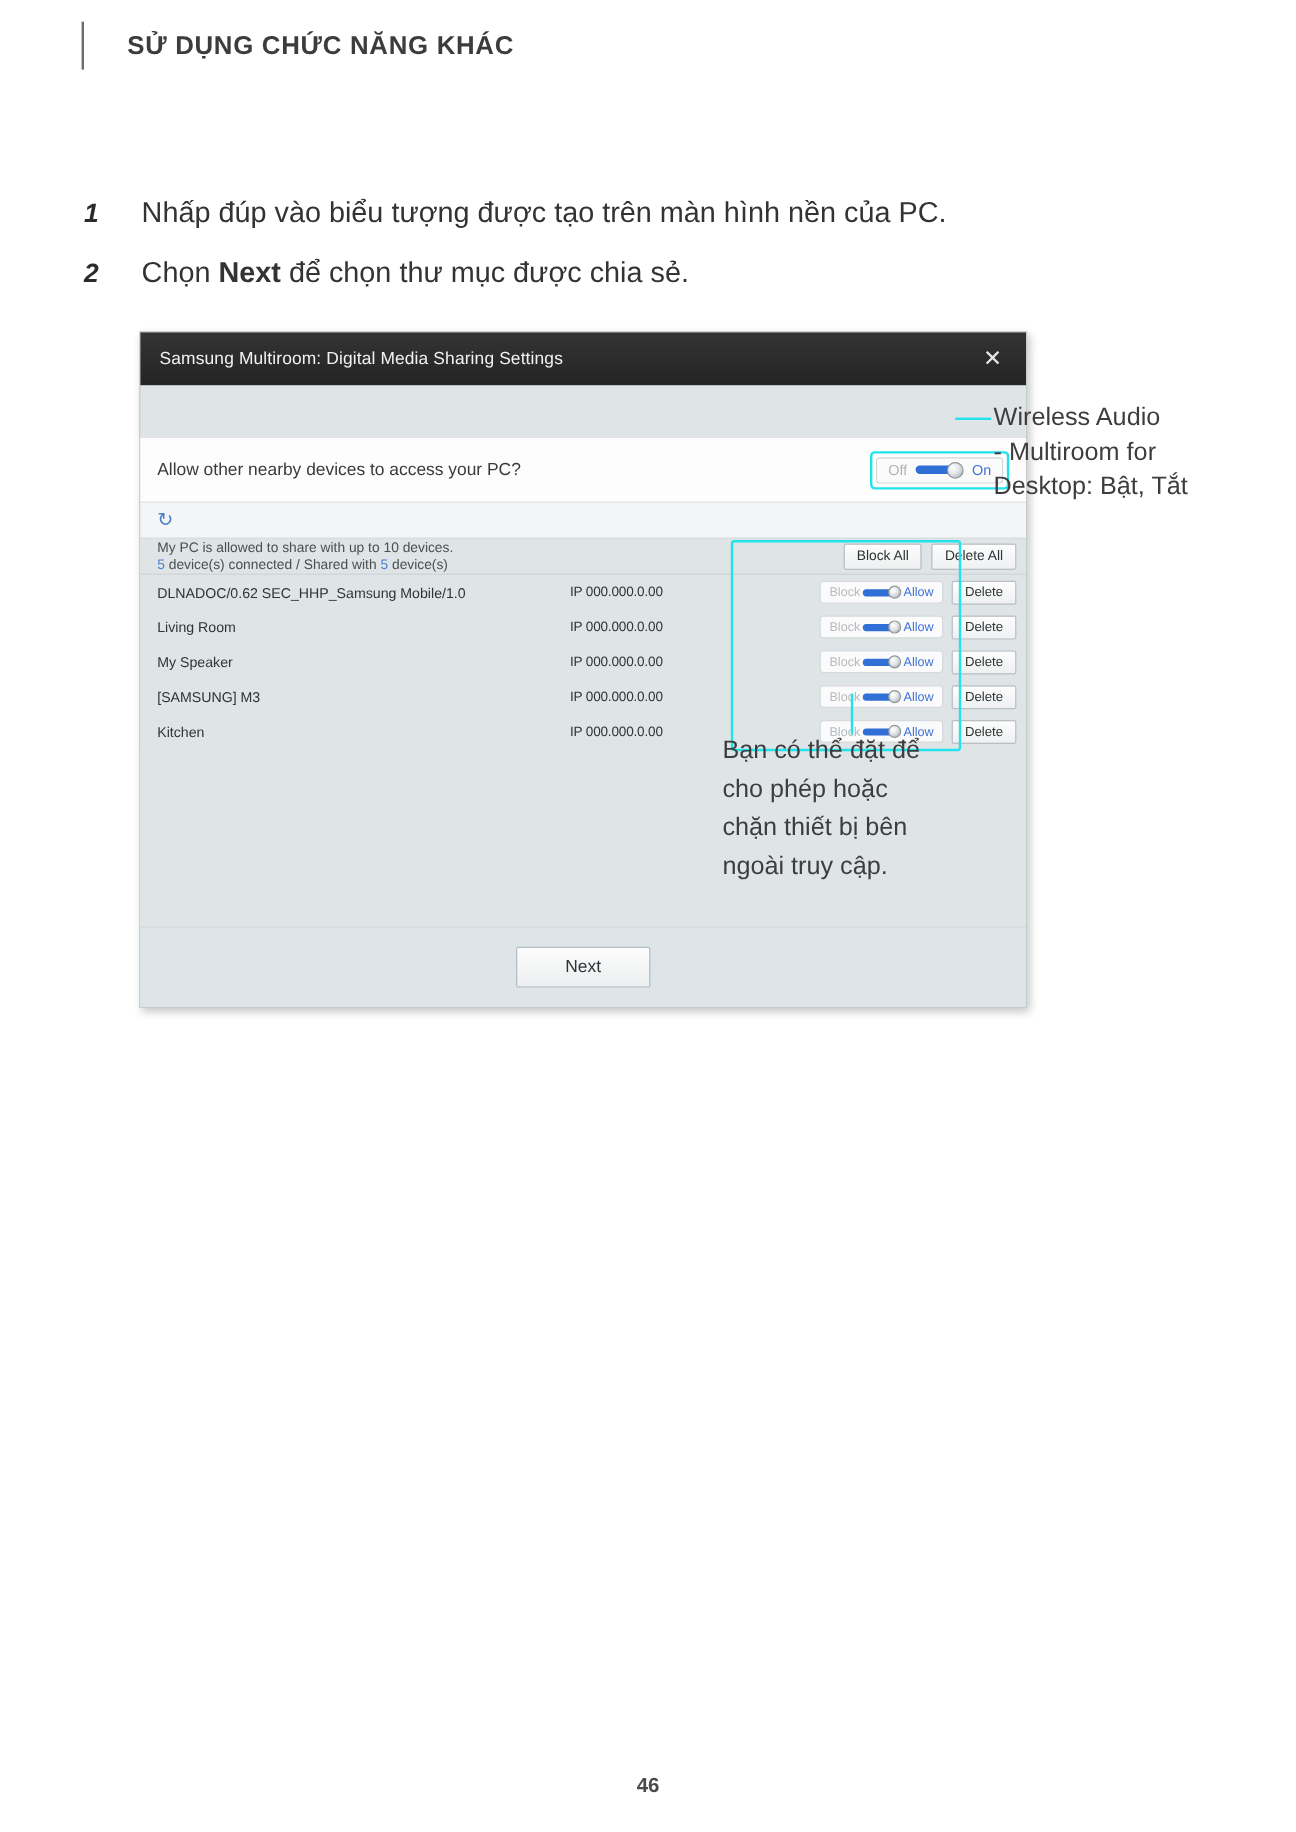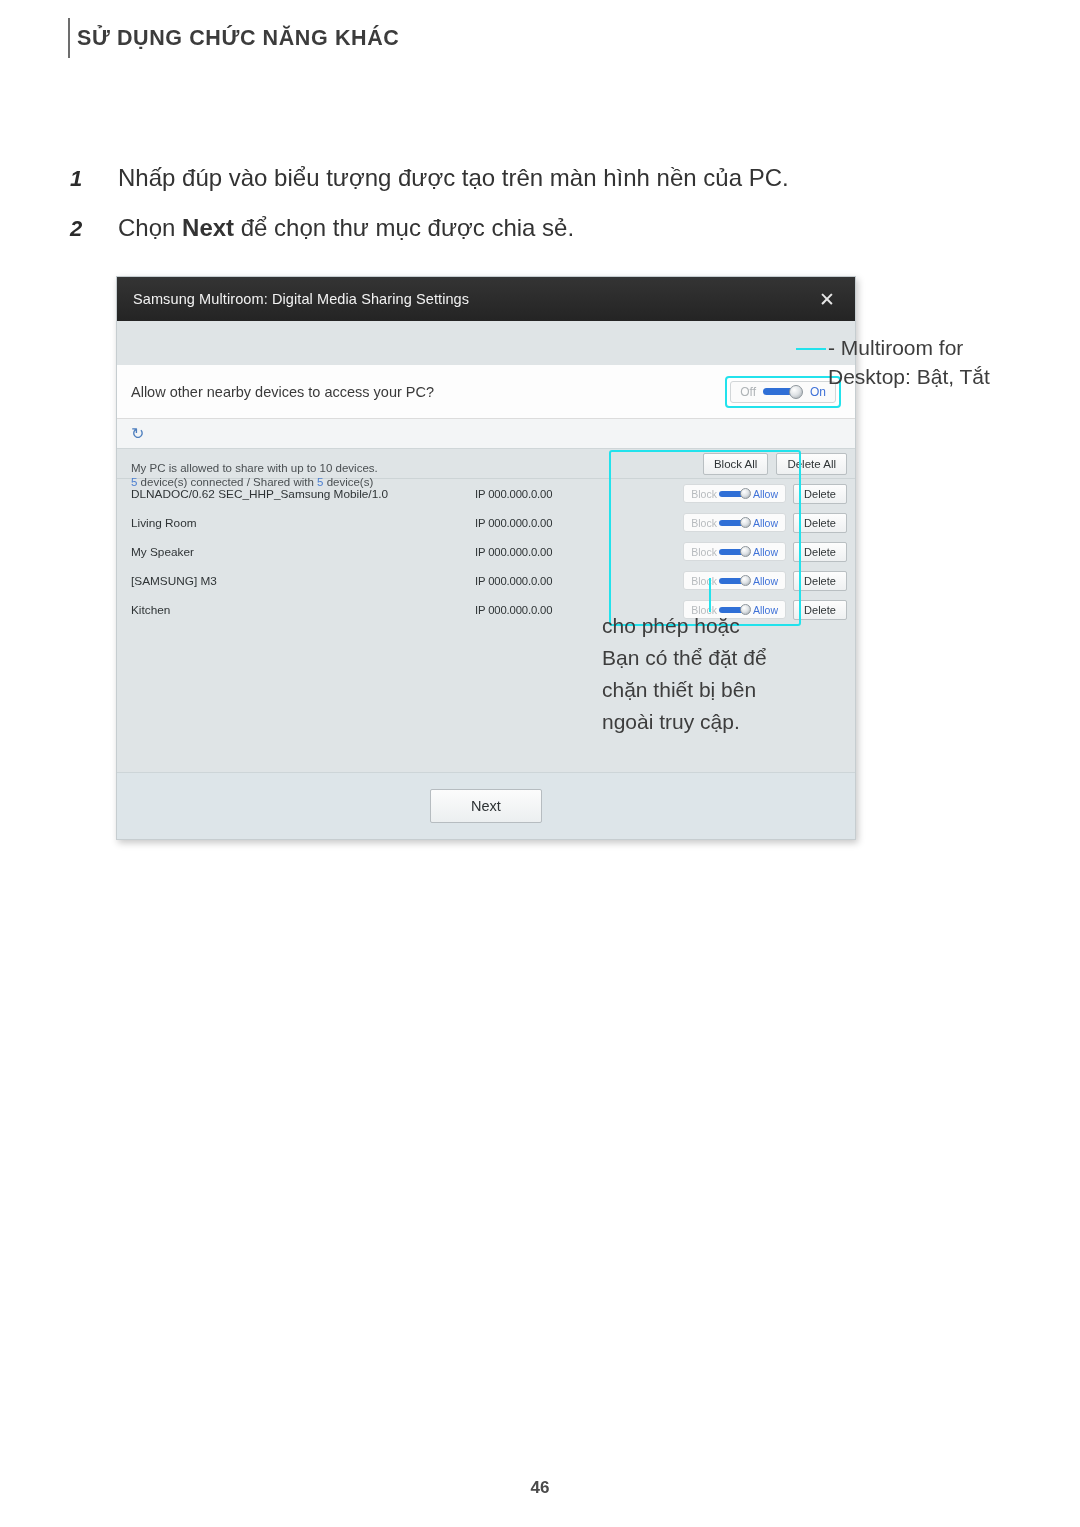--- a/index.html
+++ b/index.html
@@ -16,21 +16,21 @@
     overflow: hidden;
   }
 
   
   .page-header {
     position: absolute;
     left: 68px;
     top: 18px;
     display: flex;
     align-items: center;
-    gap: 7px;
+    gap: 36px;
   }
   .header-rule {
     width: 2px;
     height: 40px;
     background: #6d6d6d;
   }
   .header-title {
     font-size: 21.5px;
     font-weight: bold;
     letter-spacing: 0.6px;
@@ -183,21 +183,21 @@
   
   .dialog-body {
     position: relative;
     background: #dfe4e6;
     padding-bottom: 0;
   }
 
   .info-row {
     position: relative;
     height: 30px;
-    padding: 13px 0 0 14px;
+    padding: 2px 0 0 14px;
     box-sizing: border-box;
     border-bottom: 1px solid #cdd4d6;
     background: #dfe4e6;
   }
   .info-l1 {
     font-size: 11.5px;
     color: #4a4f52;
     line-height: 13px;
   }
   .info-l2 {
@@ -526,24 +526,25 @@
   <div class="dialog-footer">
     <div class="next-btn">Next</div>
   </div>
 </div>
 
 <div class="callout-line-h" style="left:796px; top:348px; width:30px;"></div>
 
 <div class="callout-line-v" style="left:709px; top:578px; width:2px; height:34px;"></div>
 
 <div class="callout-text-right">
+  <div>Wireless Audio</div>
   <div>- Multiroom for</div>
   <div>Desktop: Bật, Tắt</div>
 </div>
 
 <div class="callout-text-inner">
+  <div>Bạn có thể đặt để</div>
   <div>cho phép hoặc</div>
-  <div>Bạn có thể đặt để</div>
   <div>chặn thiết bị bên</div>
   <div>ngoài truy cập.</div>
 </div>
 
 <div class="page-number">46</div>
 
 </body></html>

